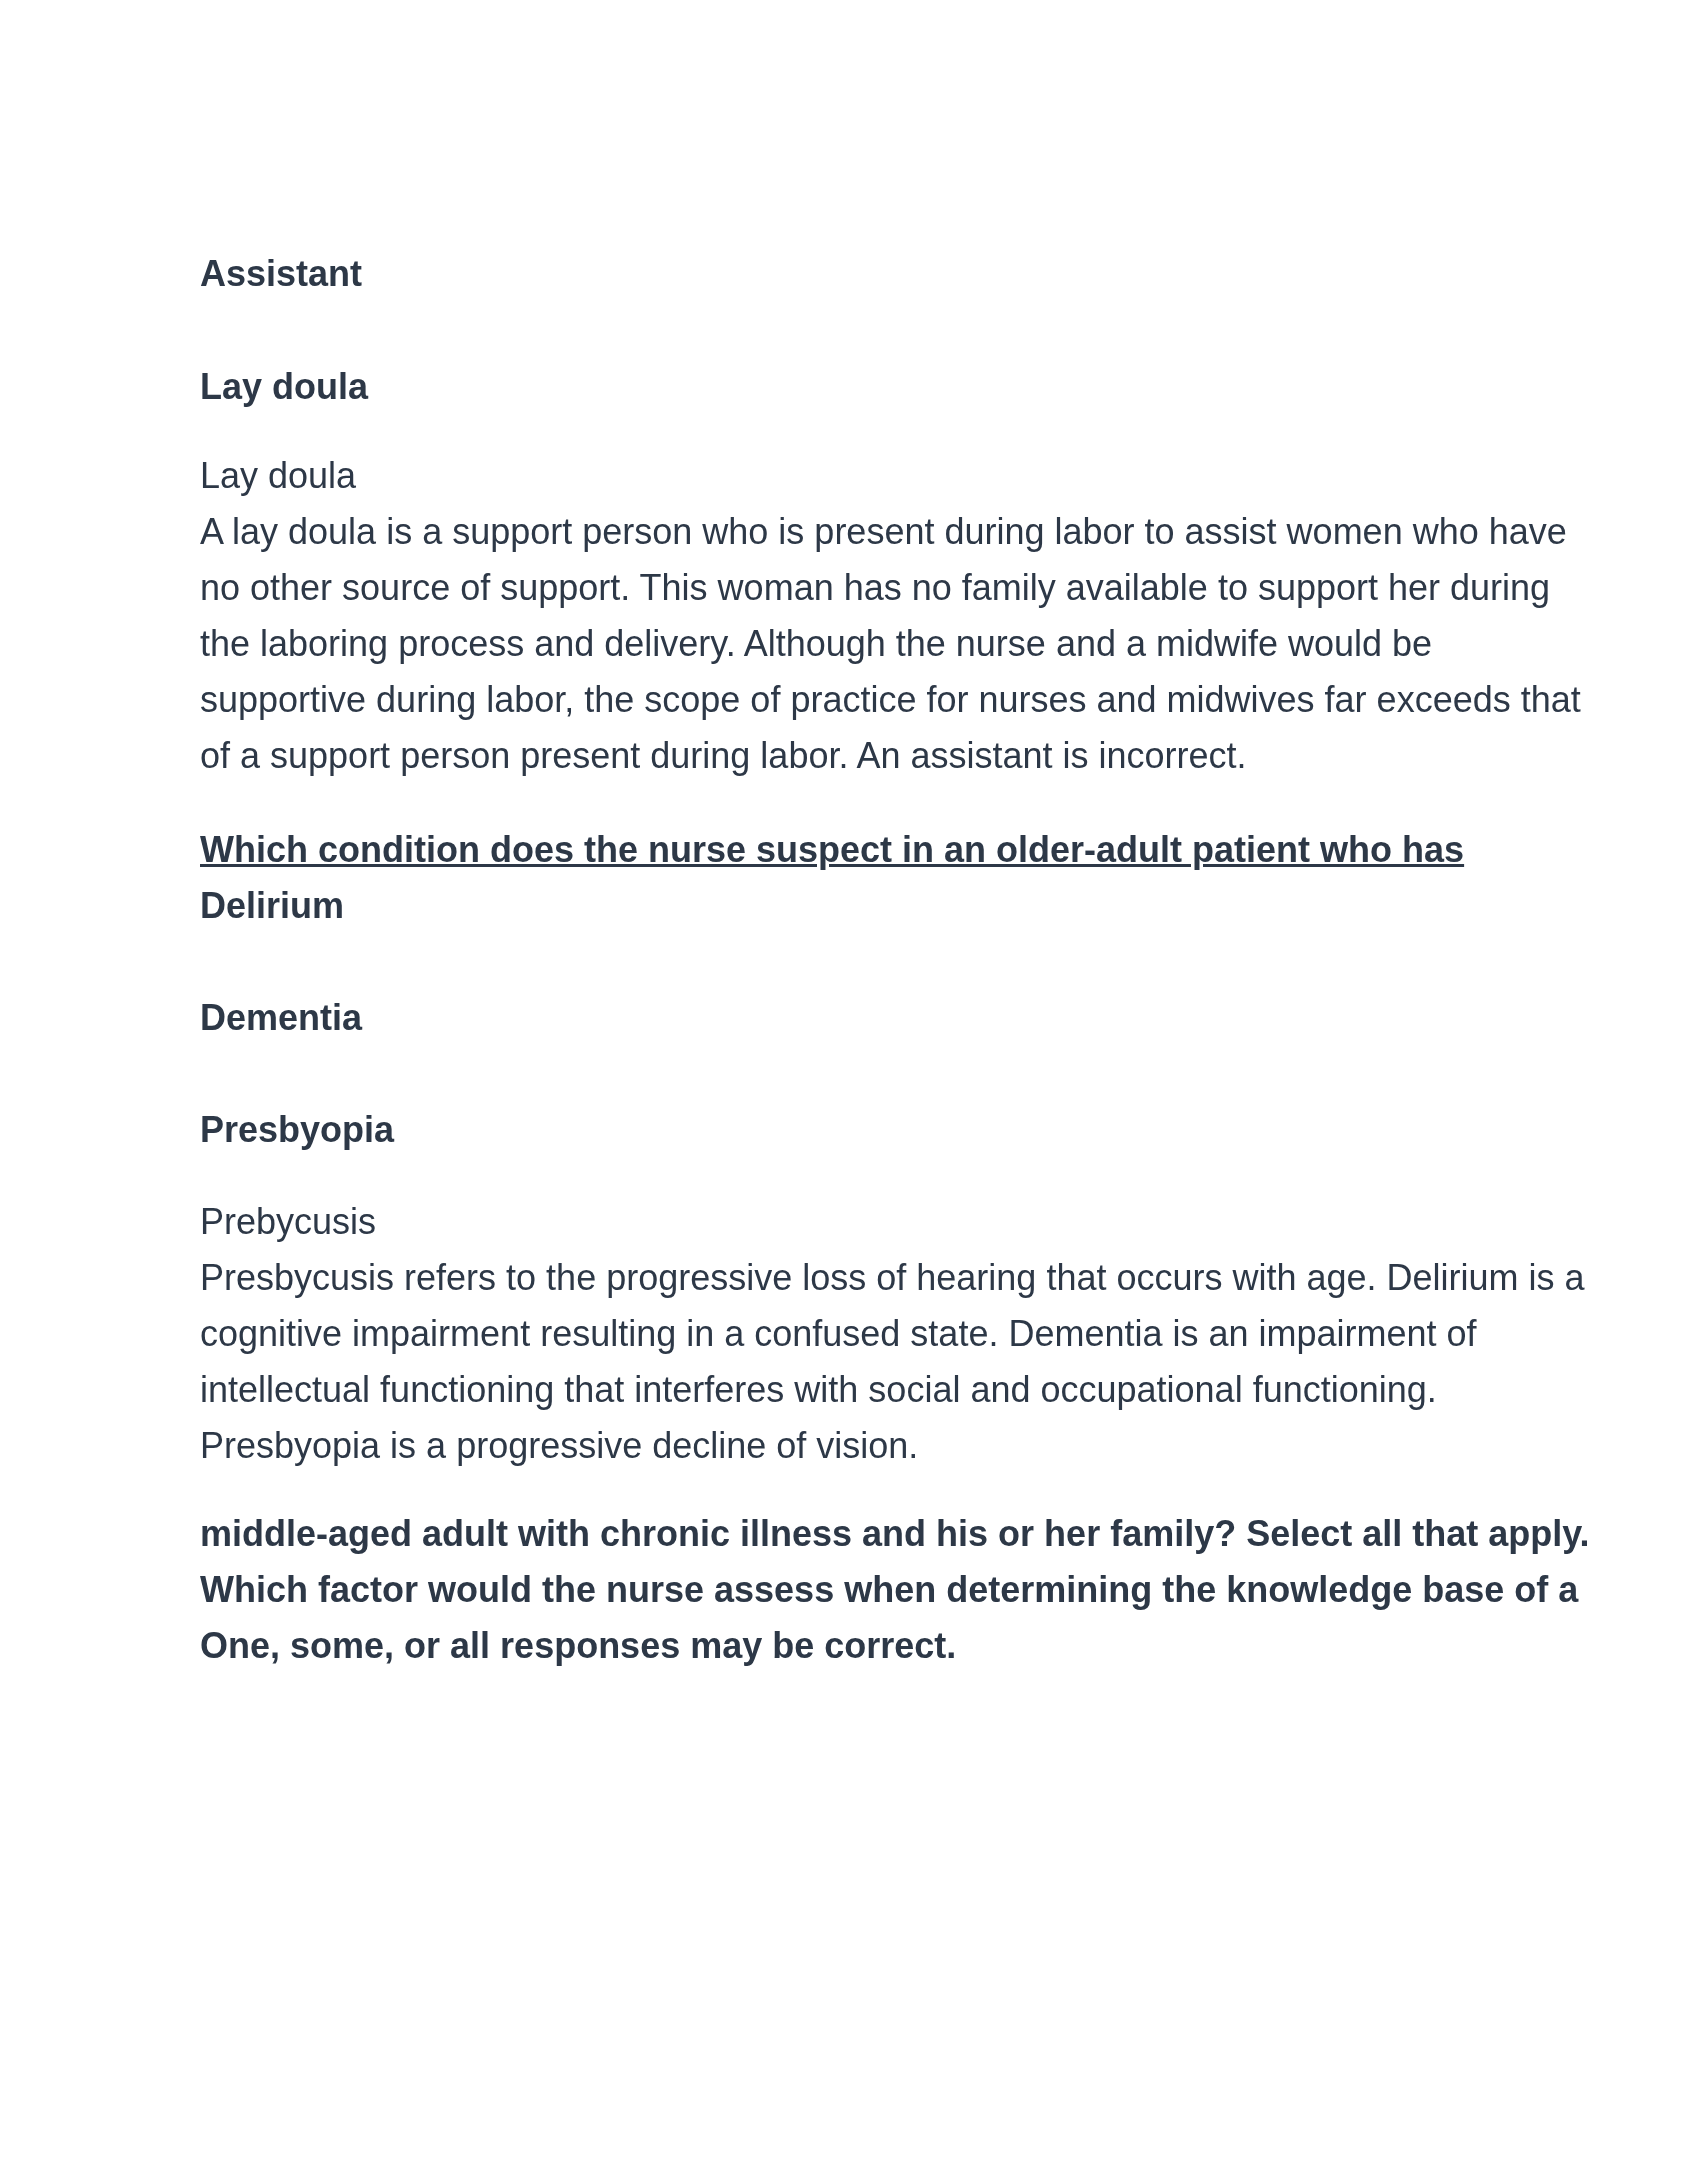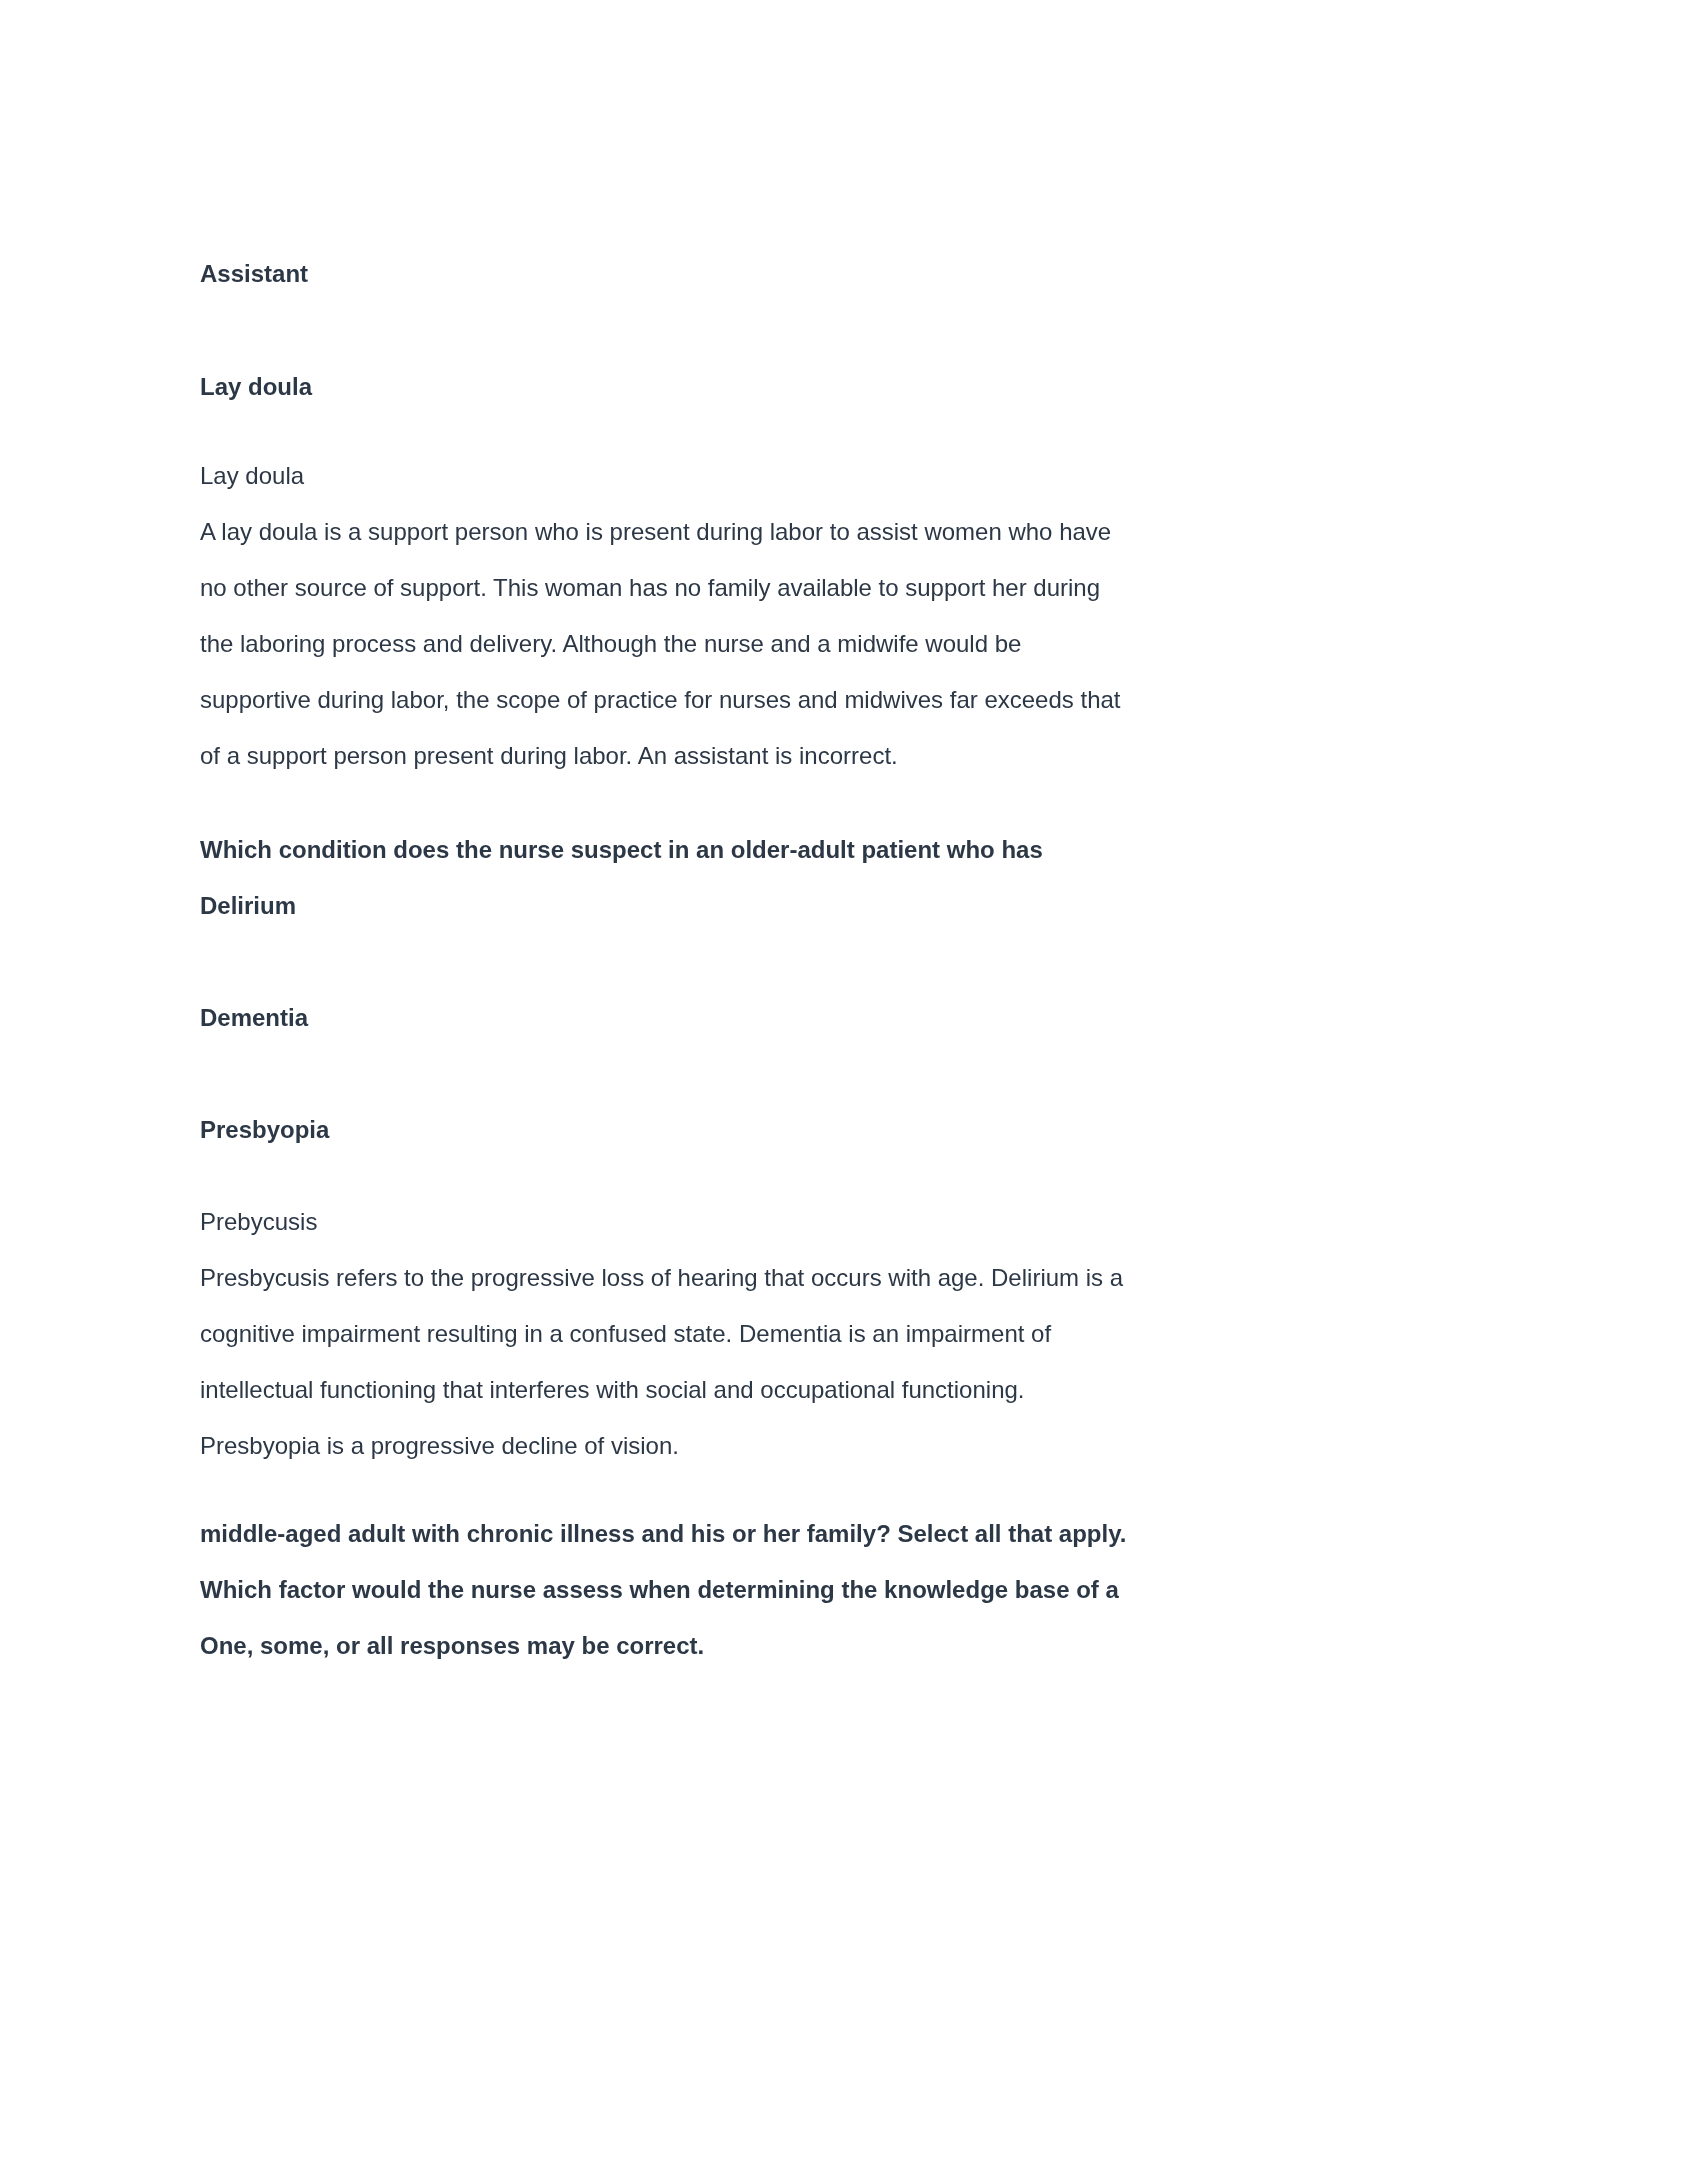--- a/index.html
+++ b/index.html
@@ -8,38 +8,38 @@
     background: #ffffff;
   }
   .page {
     position: relative;
     width: 1683px;
     height: 2178px;
     box-sizing: border-box;
     background: #ffffff;
     padding: 246px 139px 0 200px;
     font-family: "Liberation Sans", sans-serif;
-    font-size: 24px;
+    font-size: 36px;
     color: #2d3847;
     overflow: hidden;
   }
   .block {
     margin: 0;
     padding: 0;
   }
   .line {
     line-height: 56px;
     white-space: nowrap;
   }
   .bold {
     font-weight: 700;
   }
   .mt-58 { margin-top: 57px; }
   .mt-57 { margin-top: 56px; }
-  .mt-38 { margin-top: 38px; }
+  .mt-38 { margin-top: 38px; text-decoration: underline; }
   .mt-36 { margin-top: 36px; }
   .mt-33 { margin-top: 33px; }
   .mt-32 { margin-top: 32px; }
 </style>
 </head>
 <body>
 
 <div class="page">
 
   <div class="block bold">

